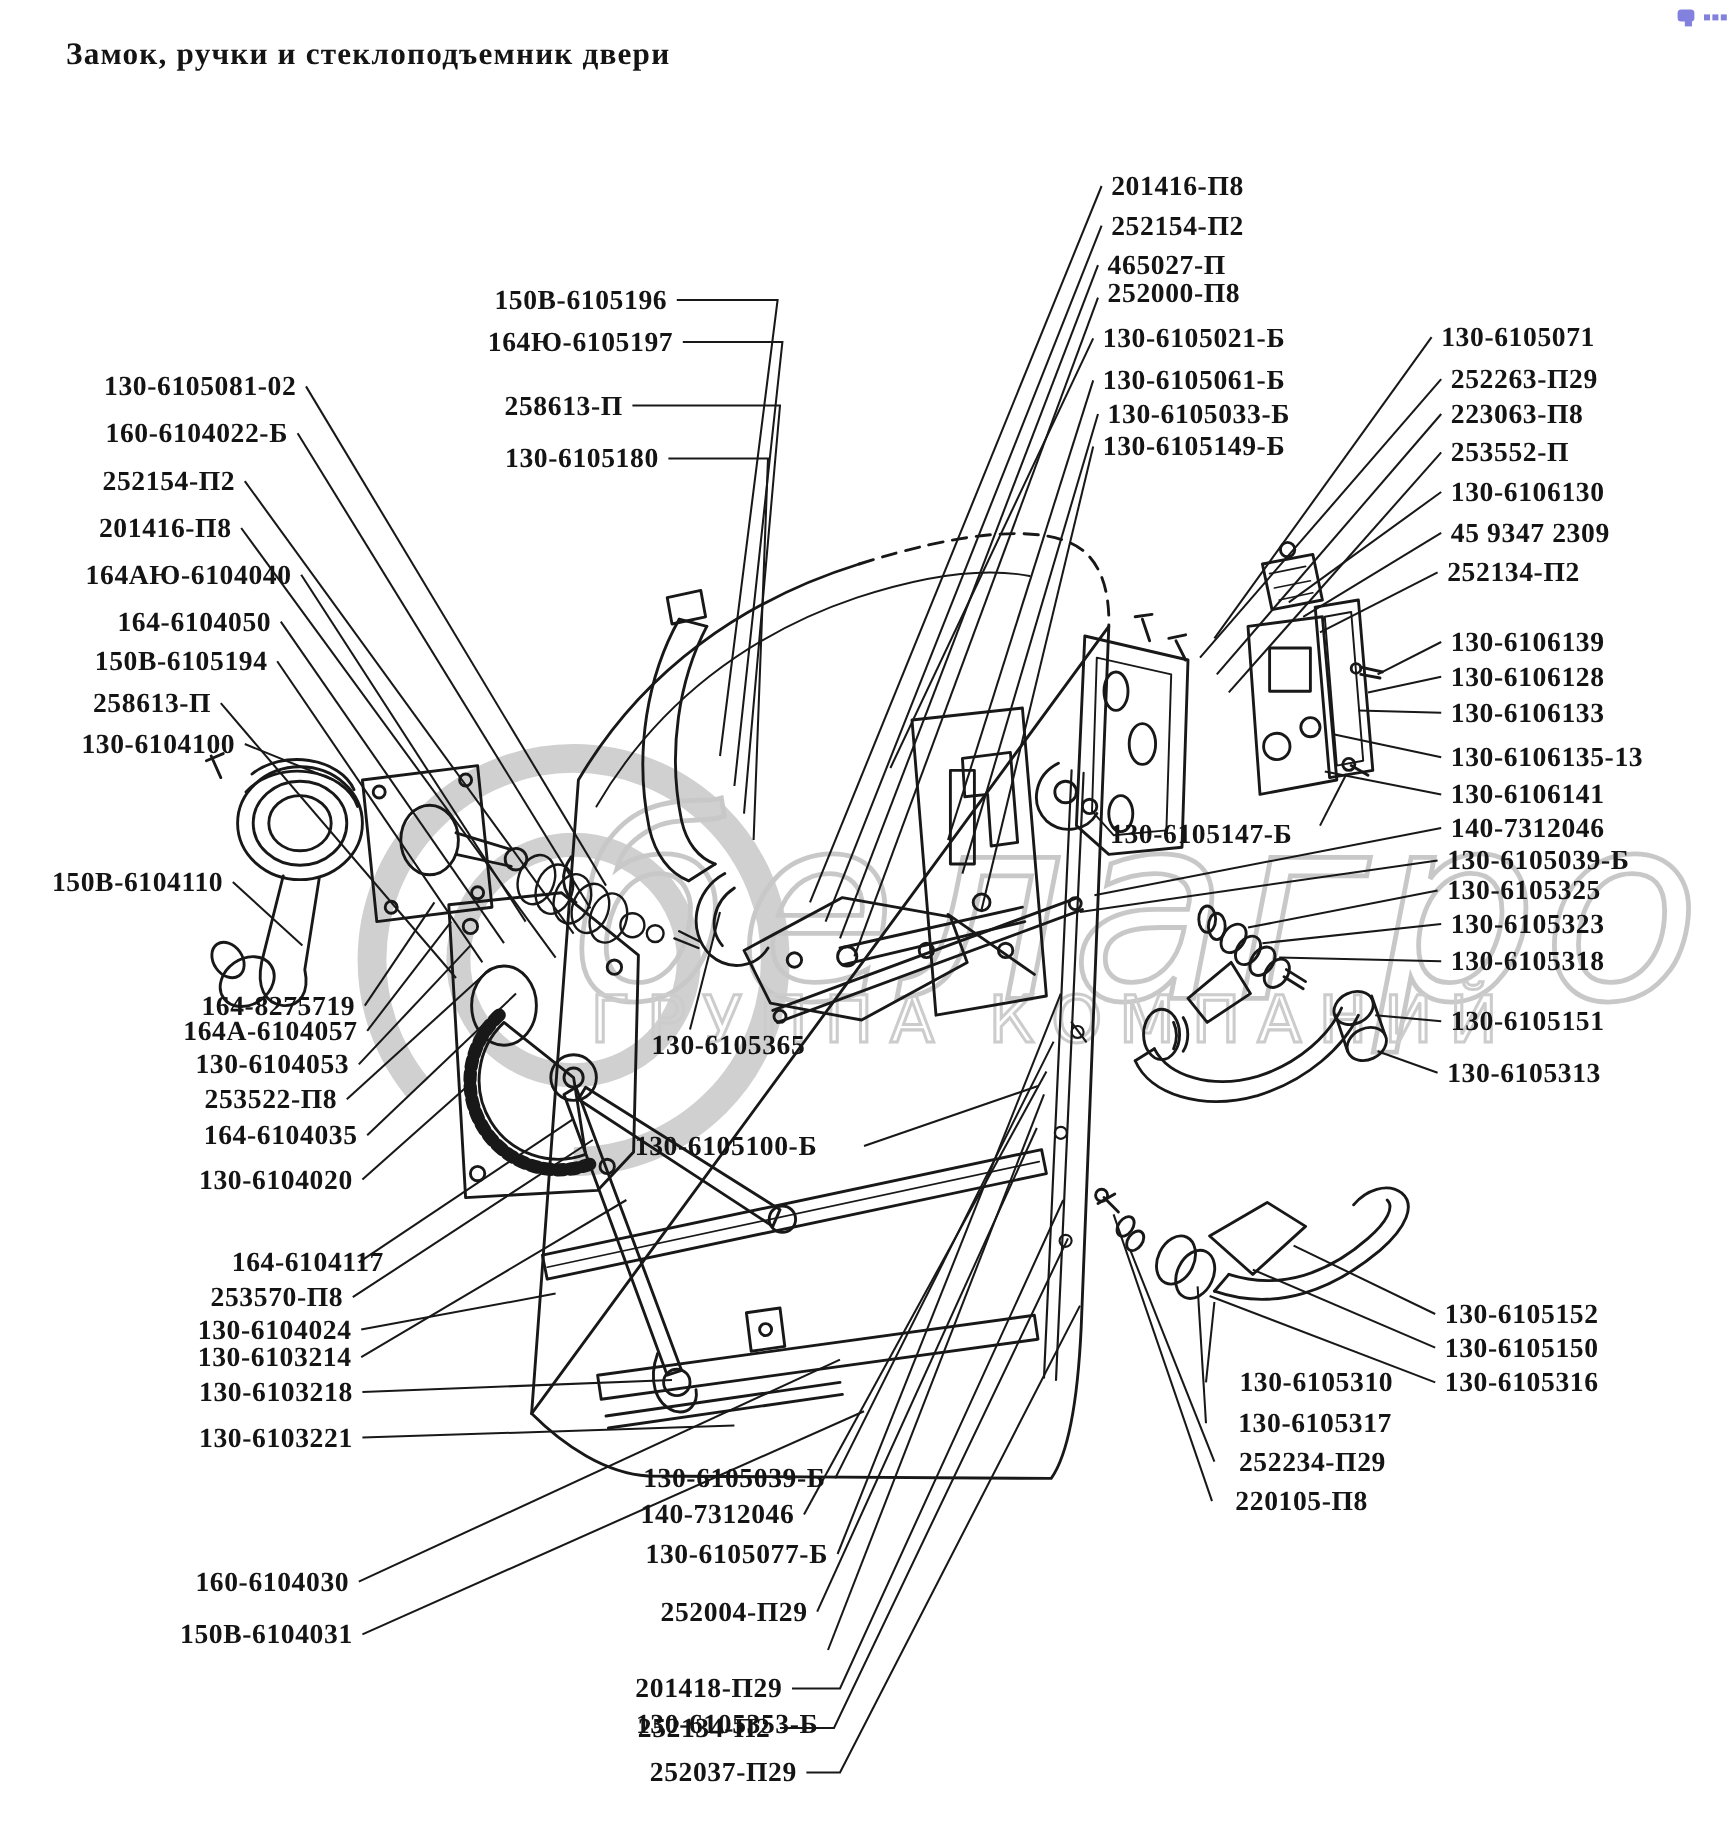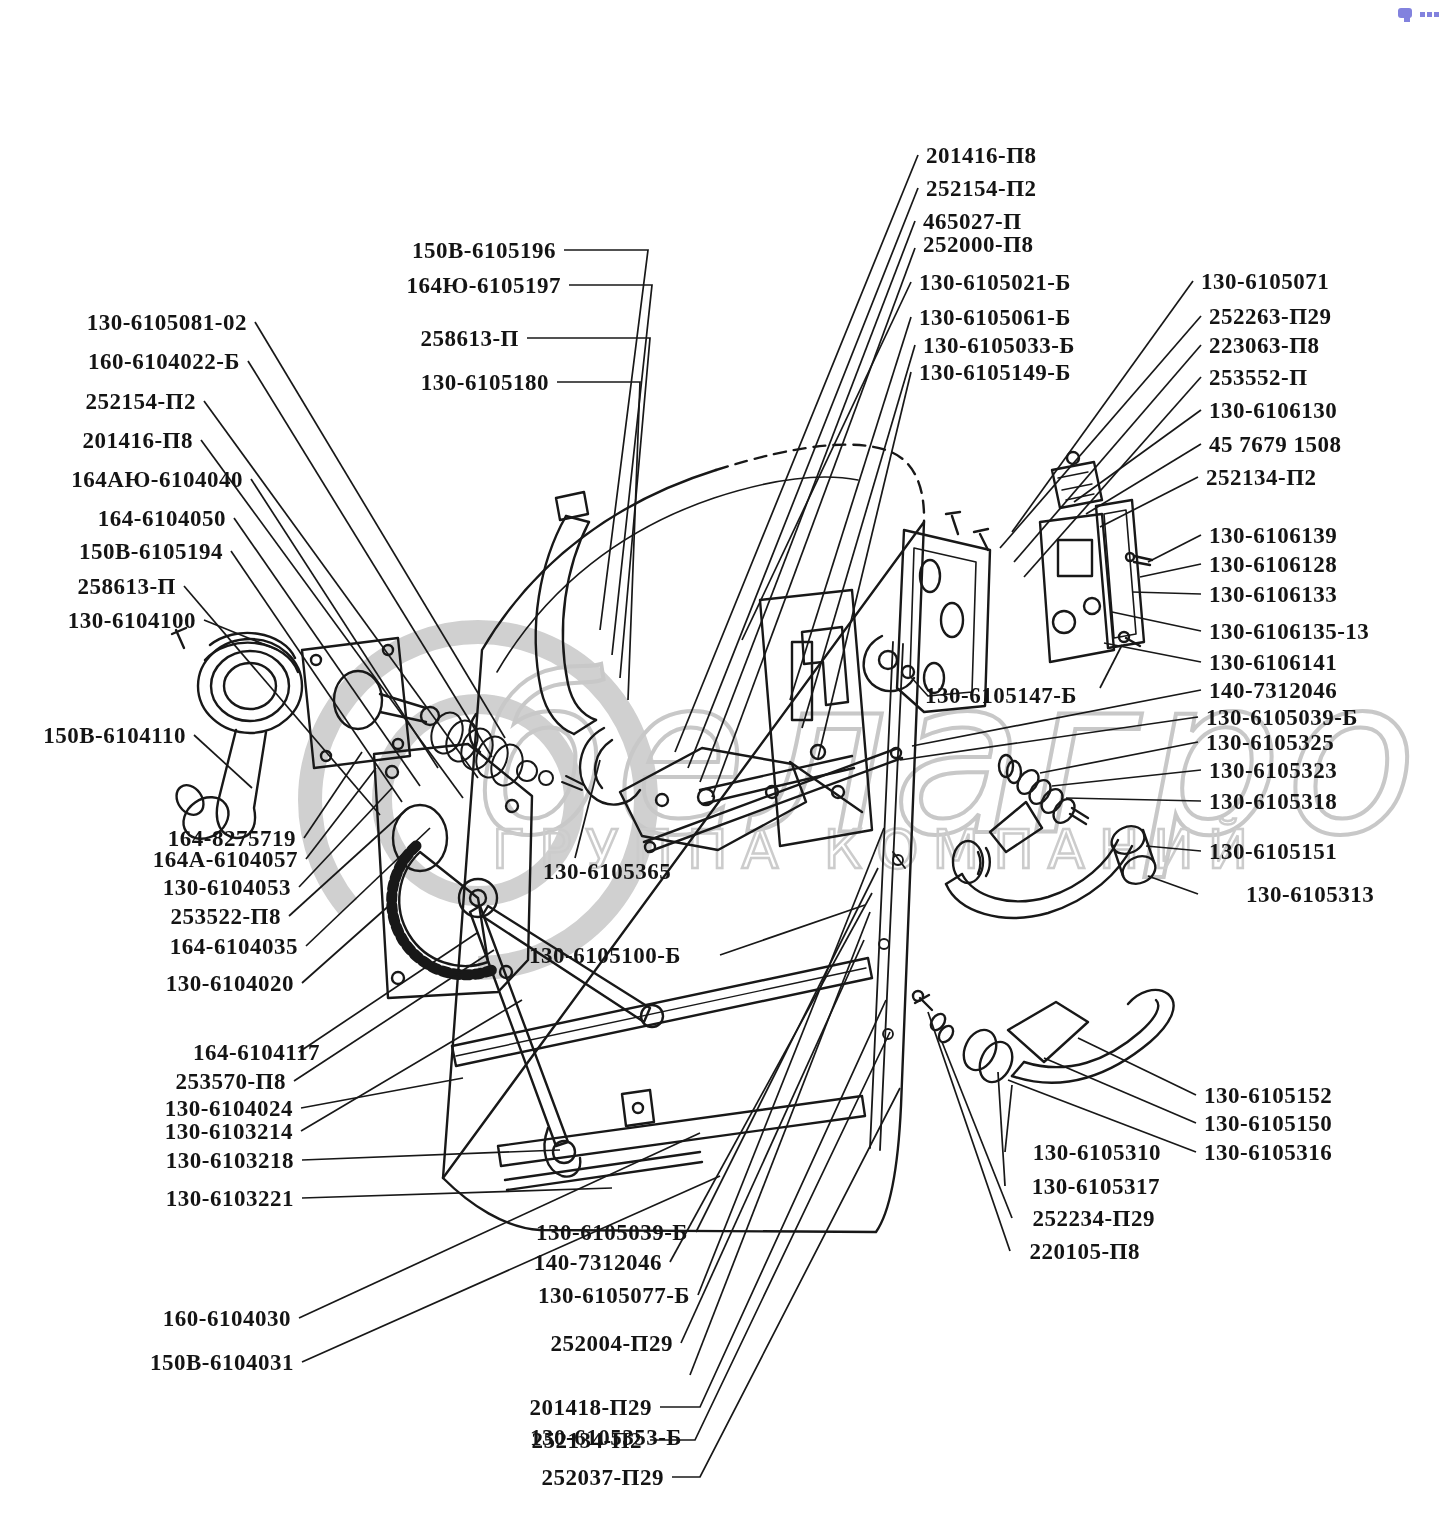--- a/index.html
+++ b/index.html
@@ -317,45 +317,46 @@
       <div class="part-label" style="left: 923px; top: 244px;">252000-П8</div>
       <div class="part-label" style="left: 919px; top: 282px;">130-6105021-Б</div>
       <div class="part-label" style="left: 919px; top: 317px;">130-6105061-Б</div>
       <div class="part-label" style="left: 923px; top: 345px;">130-6105033-Б</div>
       <div class="part-label" style="left: 919px; top: 372px;">130-6105149-Б</div>
       <div class="part-label" style="left: 1201px; top: 281px;">130-6105071</div>
       <div class="part-label" style="left: 1209px; top: 316px;">252263-П29</div>
       <div class="part-label" style="left: 1209px; top: 345px;">223063-П8</div>
       <div class="part-label" style="left: 1209px; top: 377px;">253552-П</div>
       <div class="part-label" style="left: 1209px; top: 410px;">130-6106130</div>
-      <div class="part-label" style="left: 1209px; top: 444px;">45 7679 1508</div>
+      <div class="part-label" style="left: 1209px; top: 444px;">45 9347 2309</div>
       <div class="part-label" style="left: 1206px; top: 477px;">252134-П2</div>
       <div class="part-label" style="left: 1209px; top: 535px;">130-6106139</div>
       <div class="part-label" style="left: 1209px; top: 564px;">130-6106128</div>
       <div class="part-label" style="left: 1209px; top: 594px;">130-6106133</div>
       <div class="part-label" style="left: 1209px; top: 631px;">130-6106135-13</div>
       <div class="part-label" style="left: 1209px; top: 662px;">130-6106141</div>
       <div class="part-label" style="left: 1209px; top: 690px;">140-7312046</div>
       <div class="part-label" style="left: 1206px; top: 717px;">130-6105039-Б</div>
       <div class="part-label" style="left: 1206px; top: 742px;">130-6105325</div>
       <div class="part-label" style="left: 1209px; top: 770px;">130-6105323</div>
       <div class="part-label" style="left: 1209px; top: 801px;">130-6105318</div>
       <div class="part-label" style="left: 1209px; top: 851px;">130-6105151</div>
-      <div class="part-label" style="left: 1206px; top: 894px; margin-left: 40px;">130-6105313</div>
+      <div class="part-label" style="left: 1206px; top: 894px;">130-6105313</div>
       <div class="part-label" style="left: 925px; top: 695px;">130-6105147-Б</div>
       <div class="part-label" style="left: 1204px; top: 1095px;">130-6105152</div>
       <div class="part-label" style="left: 1204px; top: 1123px;">130-6105150</div>
       <div class="part-label" style="left: 1204px; top: 1152px;">130-6105316</div>
       <div class="part-label r" style="left: 1161px; top: 1152px;">130-6105310</div>
       <div class="part-label r" style="left: 1160px; top: 1186px;">130-6105317</div>
       <div class="part-label r" style="left: 1155px; top: 1218px;">252234-П29</div>
       <div class="part-label r" style="left: 1140px; top: 1251px;">220105-П8</div>
       <div class="part-label r" style="left: 688px; top: 1232px;">130-6105039-Б</div>
       <div class="part-label r" style="left: 662px; top: 1262px;">140-7312046</div>
       <div class="part-label r" style="left: 690px; top: 1295px;">130-6105077-Б</div>
       <div class="part-label r" style="left: 673px; top: 1343px;">252004-П29</div>
       <div class="part-label r" style="left: 682px; top: 1437px;">130-6105353-Б</div>
       <div class="part-label r" style="left: 652px; top: 1407px;">201418-П29</div>
       <div class="part-label r" style="left: 642px; top: 1440px;">252134-П2</div>
       <div class="part-label r" style="left: 664px; top: 1477px;">252037-П29</div>
     </div>
 
+  <div id="title">Замок, ручки и стеклоподъемник двери</div>
 </div>
 
 </body></html>

